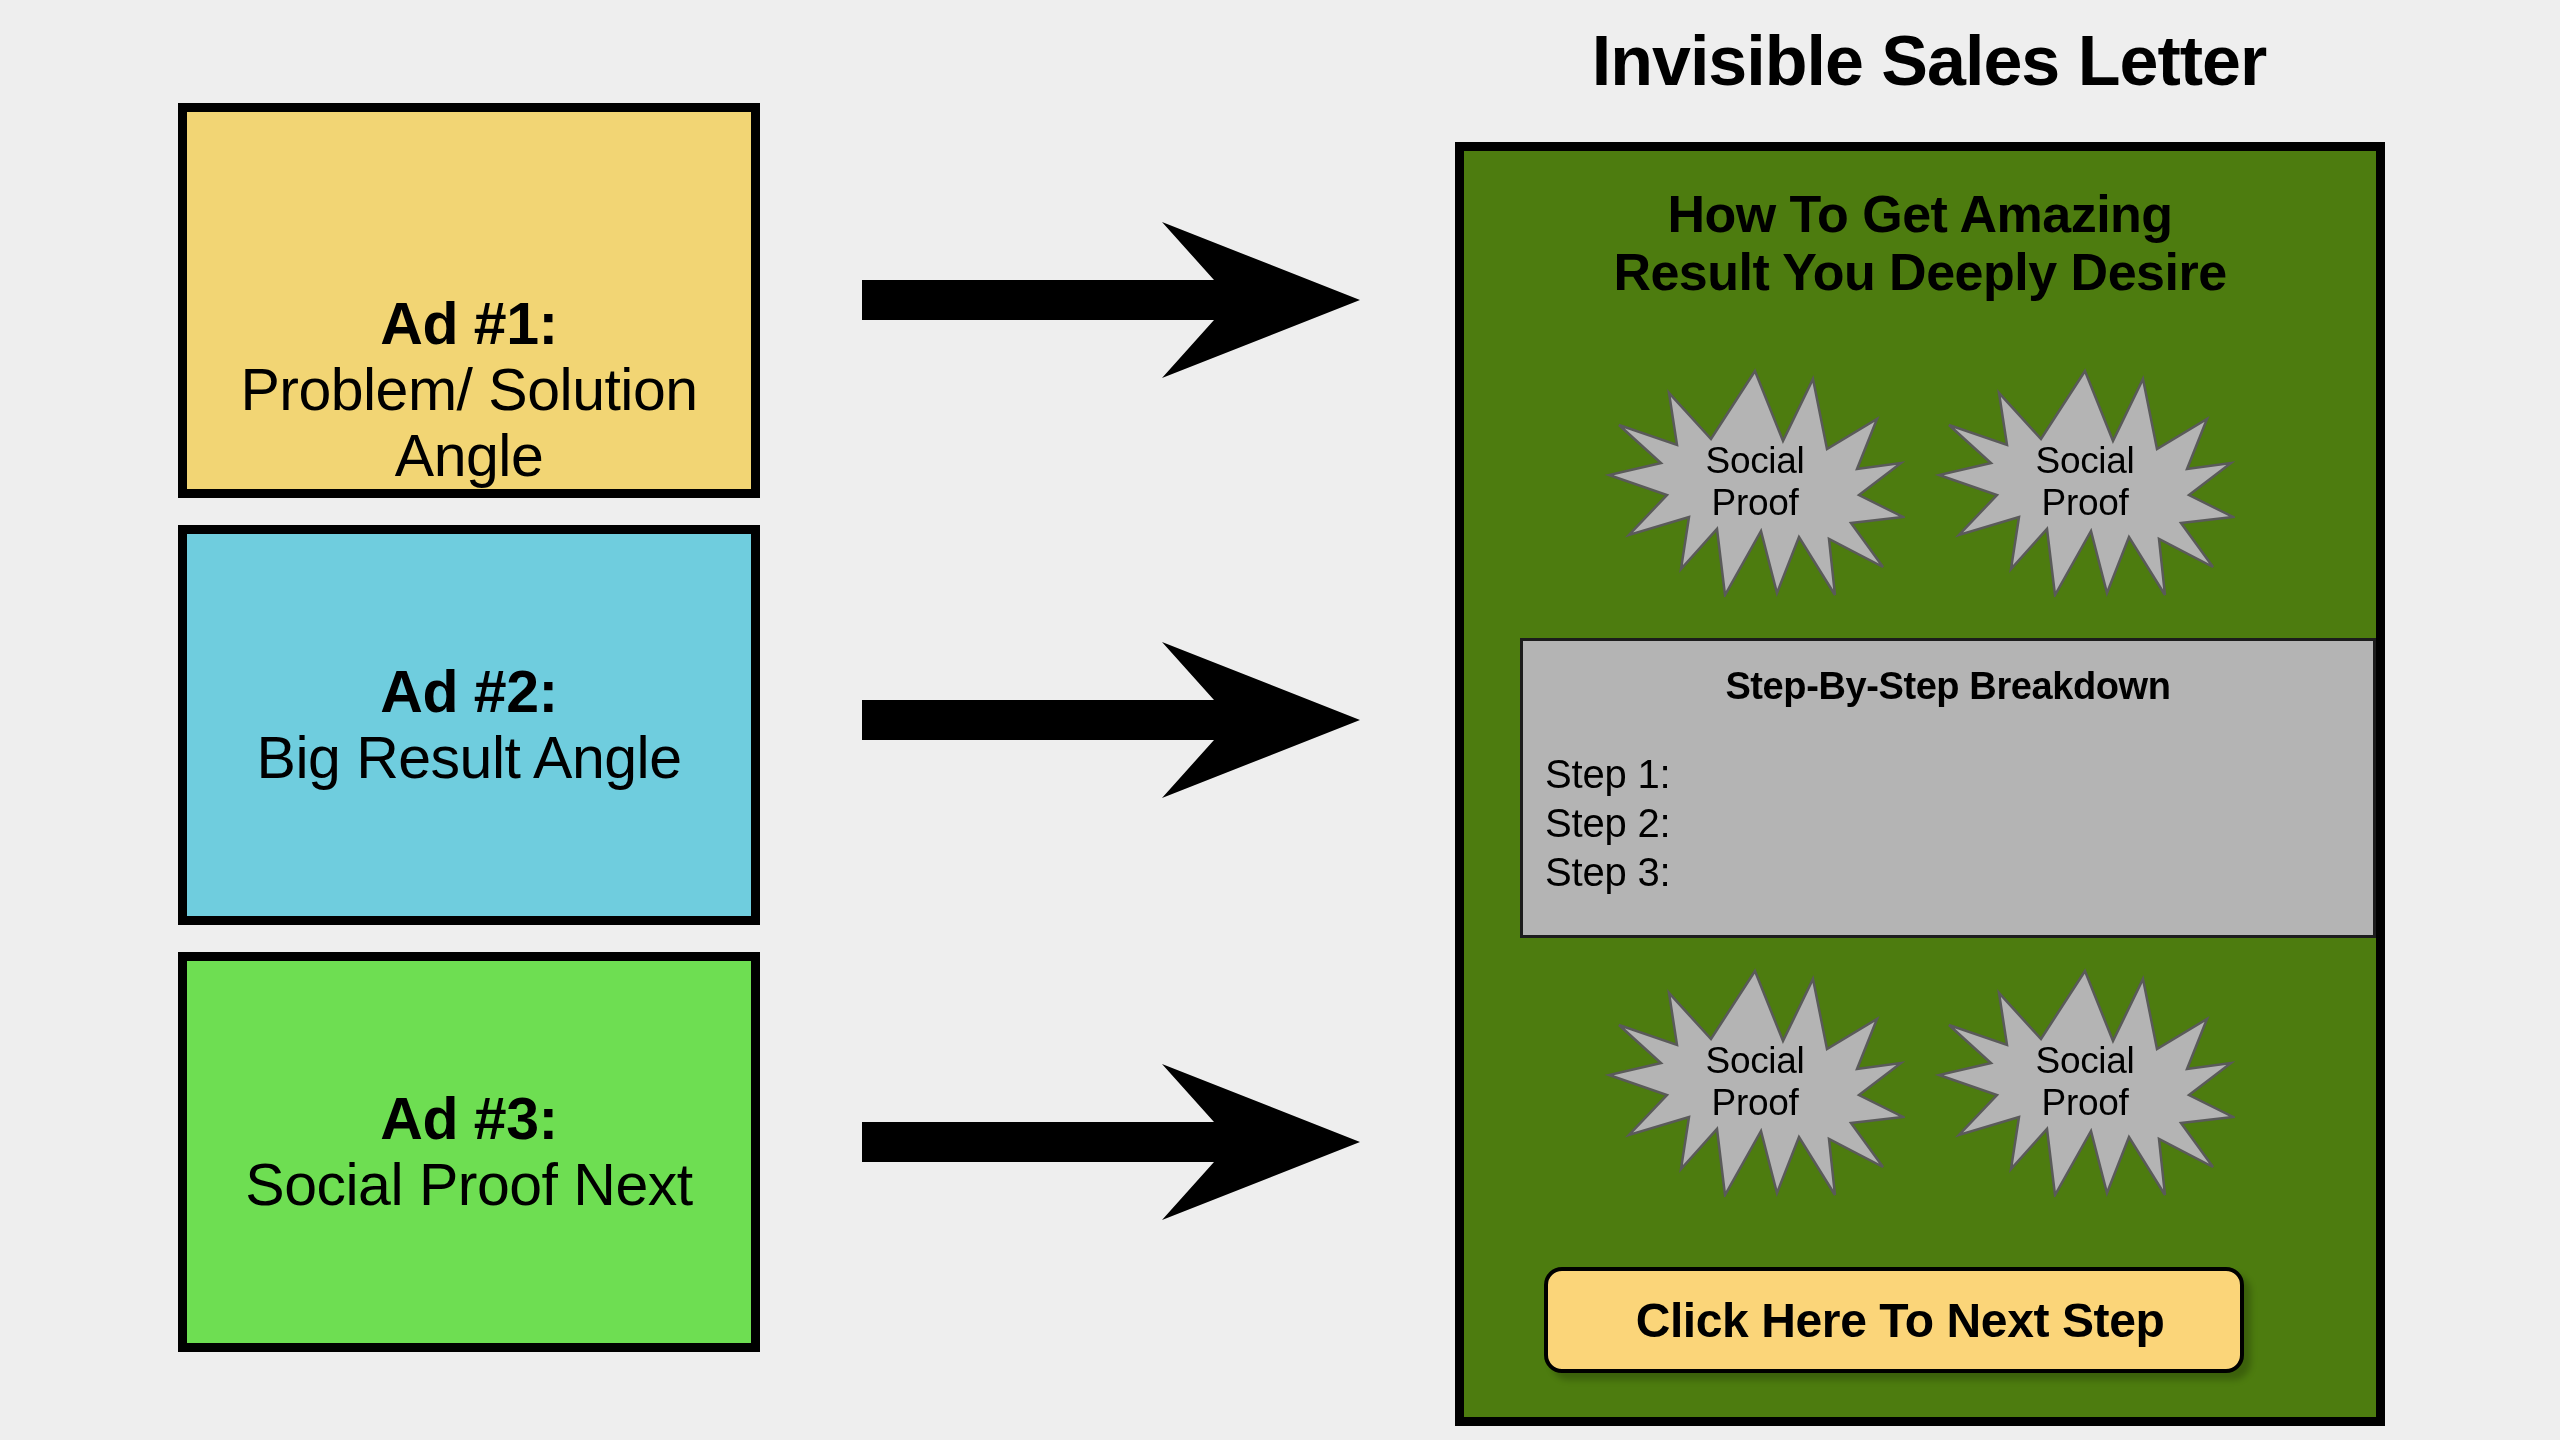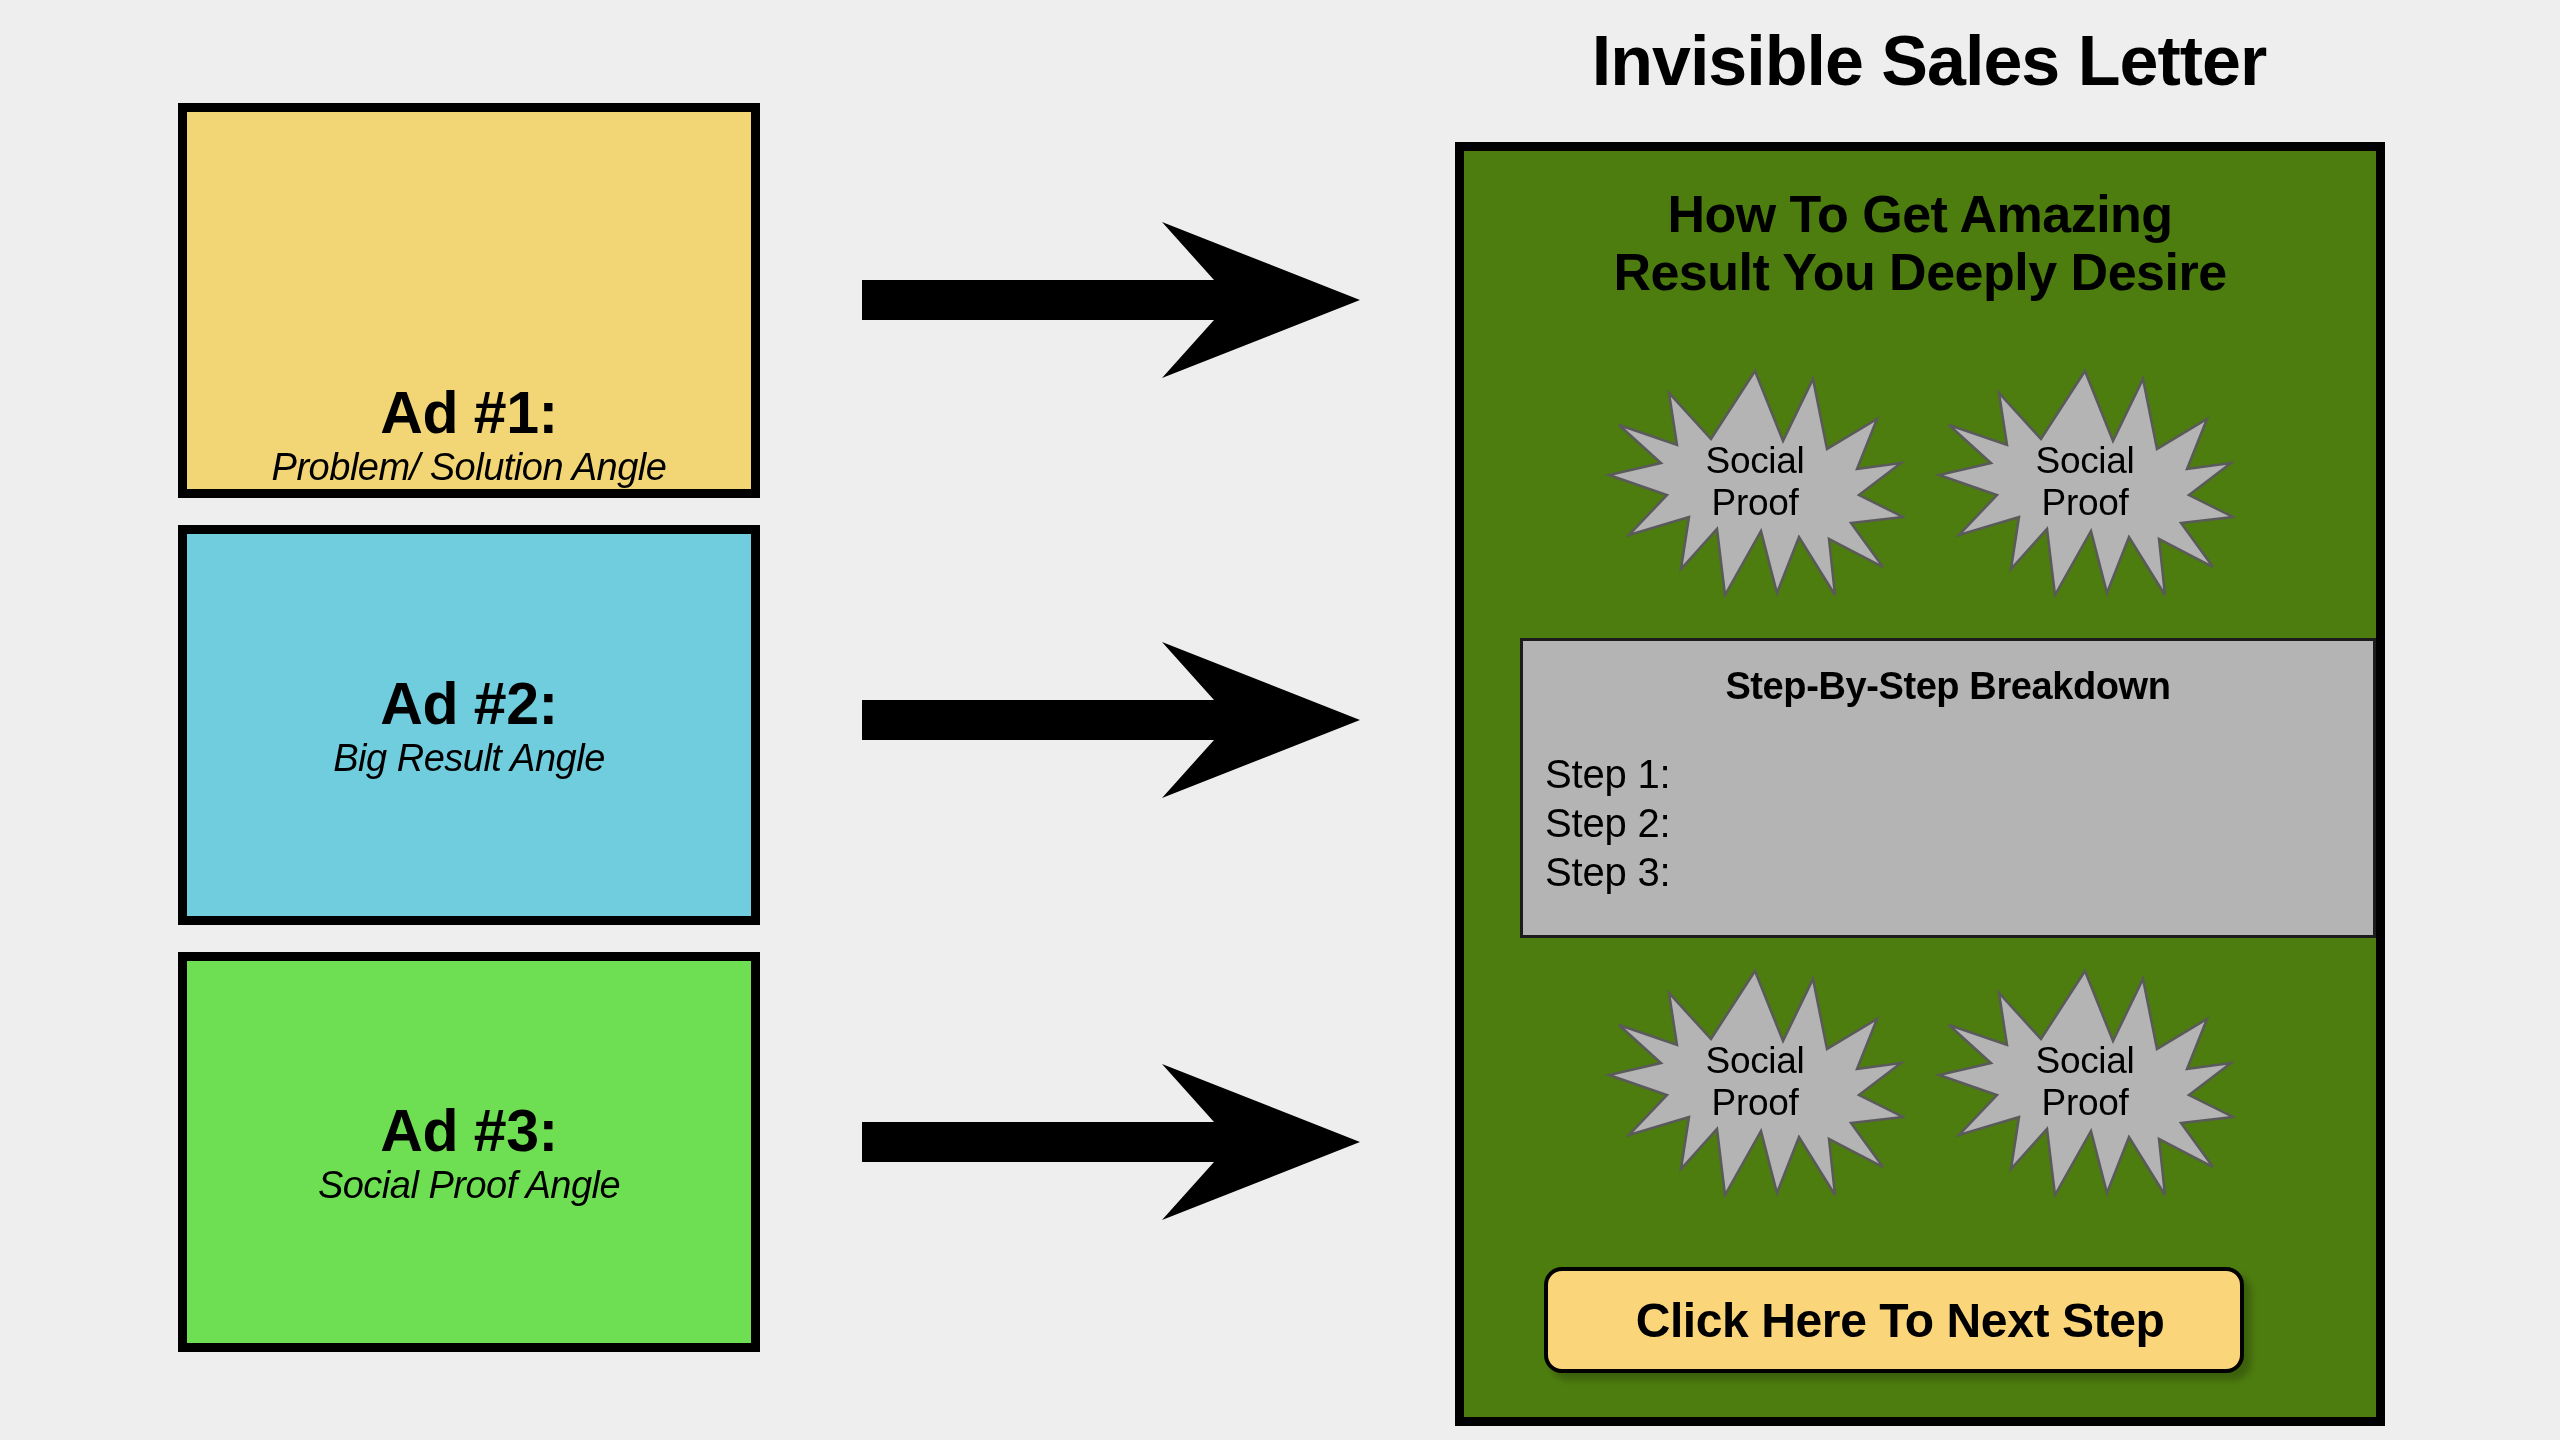--- a/index.html
+++ b/index.html
@@ -40,24 +40,23 @@
     line-height: 1.12;
   }
   .ad-box .ad-title {
     font-weight: bold;
     font-size: 59px;
     letter-spacing: -0.5px;
     white-space: nowrap;
   }
   .ad-box .ad-sub {
     font-weight: normal;
-    font-size: 38px;
+    font-size: 59px;
     letter-spacing: -0.5px;
     max-width: 520px;
-    font-style: italic;
   }
 
   #ad-box-1 { top: 103px;  height: 395px; background: #f2d574; justify-content: flex-end; }
   #ad-box-2 { top: 525px;  height: 400px; background: #6fcdde; }
   #ad-box-3 { top: 952px;  height: 400px; background: #6ede52; }
 
   
   .arrow-wrap {
     position: absolute;
     left: 862px;
@@ -201,21 +200,21 @@
     <div class="ad-sub">Problem/ Solution Angle</div>
   </div>
 
   <div class="ad-box" id="ad-box-2">
     <div class="ad-title">Ad #2:</div>
     <div class="ad-sub">Big Result Angle</div>
   </div>
 
   <div class="ad-box" id="ad-box-3">
     <div class="ad-title">Ad #3:</div>
-    <div class="ad-sub">Social Proof Angle</div>
+    <div class="ad-sub">Social Proof Next</div>
   </div>
 
   <div class="arrow-wrap" id="arrow-1">
     <svg viewBox="0 0 540 160" preserveAspectRatio="none" aria-hidden="true">
       <path d="M0,60 L352,60 L300,2 L498,80 L300,158 L352,100 L0,100 Z" fill="#000000"></path>
     </svg>
   </div>
   <div class="arrow-wrap" id="arrow-2">
     <svg viewBox="0 0 540 160" preserveAspectRatio="none" aria-hidden="true">
       <path d="M0,60 L352,60 L300,2 L498,80 L300,158 L352,100 L0,100 Z" fill="#000000"></path>

